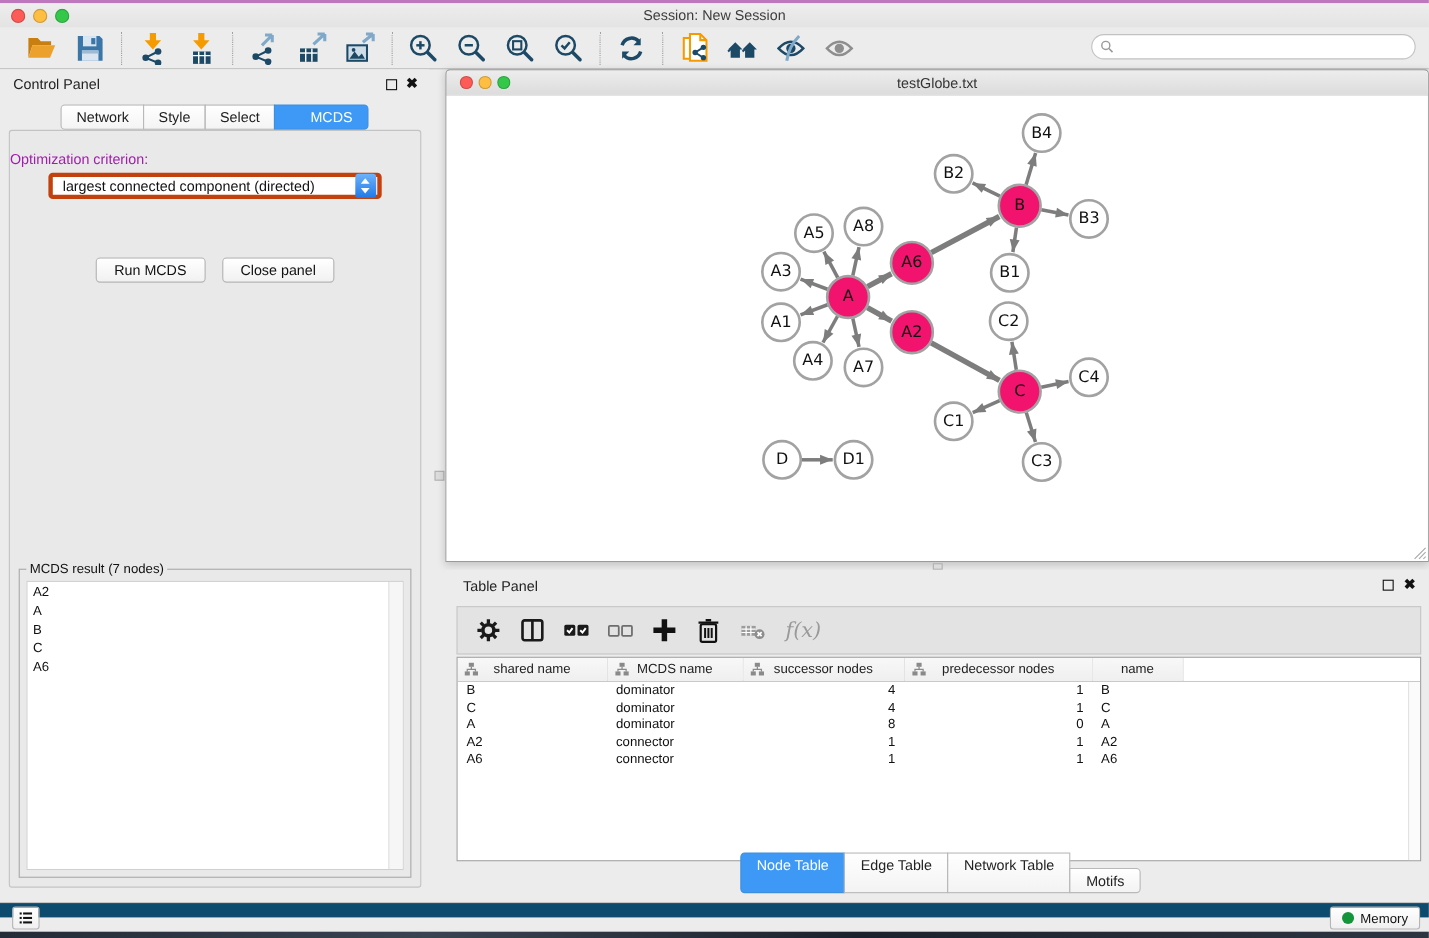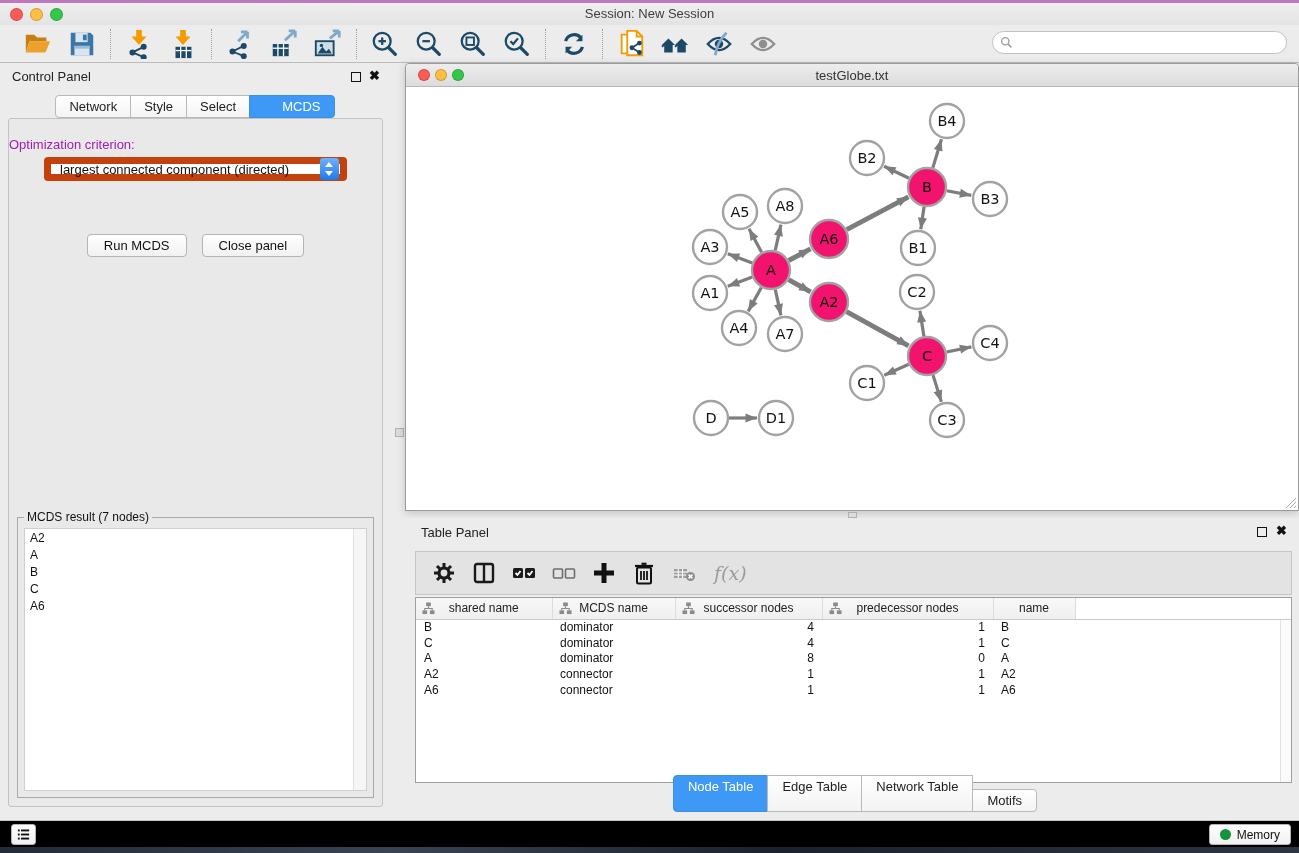--- a/index.html
+++ b/index.html
@@ -39,21 +39,21 @@
   .seg-tabs .tab { font-size:13px; color:#222; background:linear-gradient(#ffffff,#f4f4f4);
                    border:1px solid #b9b9b9; padding:3px 13px; margin-left:-1px; cursor:pointer; }
   .seg-tabs .tab:first-child { border-radius:4px 0 0 4px; margin-left:0; }
   .seg-tabs .tab:last-child { border-radius:0 4px 4px 0;padding-left:32px; }
   .seg-tabs .tab.active { background:#3d99f5; border-color:#3d8fe0; color:#fff; }
 
   .cp-pane { position:absolute; left:8px; right:7px; top:55px; bottom:12px; background:#e9e9e9;
              border:1px solid #c3c3c3; border-radius:3px; }
   .opt-label { position:absolute; left:0; right:0; top:18px; font-size:13px; color:#a21caf; }
   .dropdown { position:absolute; left:35px; right:35px; top:38px; height:24px; background:#fff;
-              border:7px solid #c2410c; border-radius:4px; display:flex; align-items:center; cursor:pointer; }
+              border:4px solid #c2410c; border-radius:4px; display:flex; align-items:center; cursor:pointer; }
   .dropdown .dval { flex:1; font-size:13px; color:#111; padding-left:9px; white-space:nowrap; overflow:hidden; }
   .dropdown .stepper { width:19px; height:22px; border-radius:3px; margin-right:1px;
                        background:linear-gradient(#6db2fb,#2079e8); position:relative; }
   .stepper i { position:absolute; left:5px; width:0; height:0; border-left:4.5px solid transparent; border-right:4.5px solid transparent; }
   .stepper .up { top:4px; border-bottom:5px solid #fff; }
   .stepper .dn { bottom:4px; border-top:5px solid #fff; }
   .btn-row { position:absolute; left:0; right:0; top:73px; display:flex; justify-content:center; gap:15px;margin-top:42px; }
   .mac-btn { font-size:13px; color:#111; background:linear-gradient(#ffffff,#f1f1f1);
              border:1px solid #b5b5b5; border-radius:4px; padding:3px 16px; cursor:pointer; }
 
@@ -106,21 +106,21 @@
   .table-scroll { position:absolute; top:22px; right:0; bottom:0; width:11px; background:#fbfbfb; border-left:1px solid #e2e2e2; }
 
   .tp-tabs { position:absolute; left:0; right:0; bottom:6px; display:flex; justify-content:center; }
   .tp-tabs .tab { font-size:13px; color:#222; background:linear-gradient(#ffffff,#f3f3f3);
                   border:1px solid #b9b9b9; padding:3px 14px; margin-left:-1px; cursor:pointer; }
   .tp-tabs .tab:first-child{ border-radius:4px 0 0 4px; margin-left:6px; }
   .tp-tabs .tab:last-child{ border-radius:0 4px 4px 0;margin-top:14px; }
   .tp-tabs .tab.active { background:#3d99f5; border-color:#3d8fe0; color:#fff; }
 
   
-  .statusbar { position:absolute; left:0; top:820px; width:100%; height:27px; background:#000000; border-top:1px solid #c4c4c4; }
+  .statusbar { position:absolute; left:0; top:820px; width:100%; height:14px; background:#0c4a6e; border-top:1px solid #c4c4c4; }
   .list-btn { position:absolute; left:11px; top:3px; width:25px; height:21px; background:linear-gradient(#fff,#f0f0f0);
               border:1px solid #b5b5b5; border-radius:3px; cursor:pointer; display:flex; align-items:center; justify-content:center; }
   .memory-btn { position:absolute; right:8px; top:3px; height:21px; background:linear-gradient(#fff,#f0f0f0);
                 border:1px solid #b5b5b5; border-radius:3px; cursor:pointer; display:flex; align-items:center;
                 gap:6px; padding:0 10px; font-size:12px; color:#111; }
   .memory-dot { width:11px; height:11px; border-radius:50%; background:#14953c; }
   .desktop-bottom { position:absolute; left:0; top:847px; width:100%; height:6px;
                     background:linear-gradient(90deg,#232b38,#3a4352 30%,#1c222d 60%,#2e3542); }
 
   .navy { fill:#1c4966; } .navy-s { stroke:#1c4966; }

